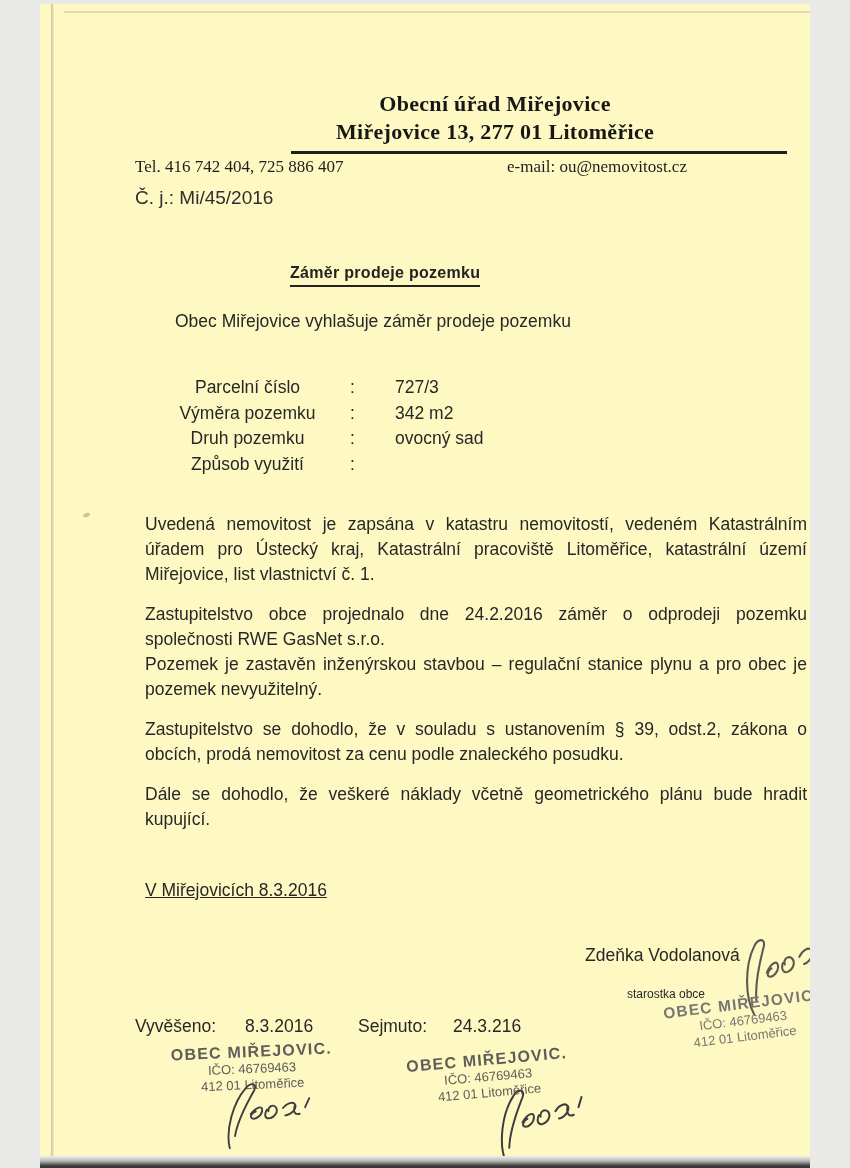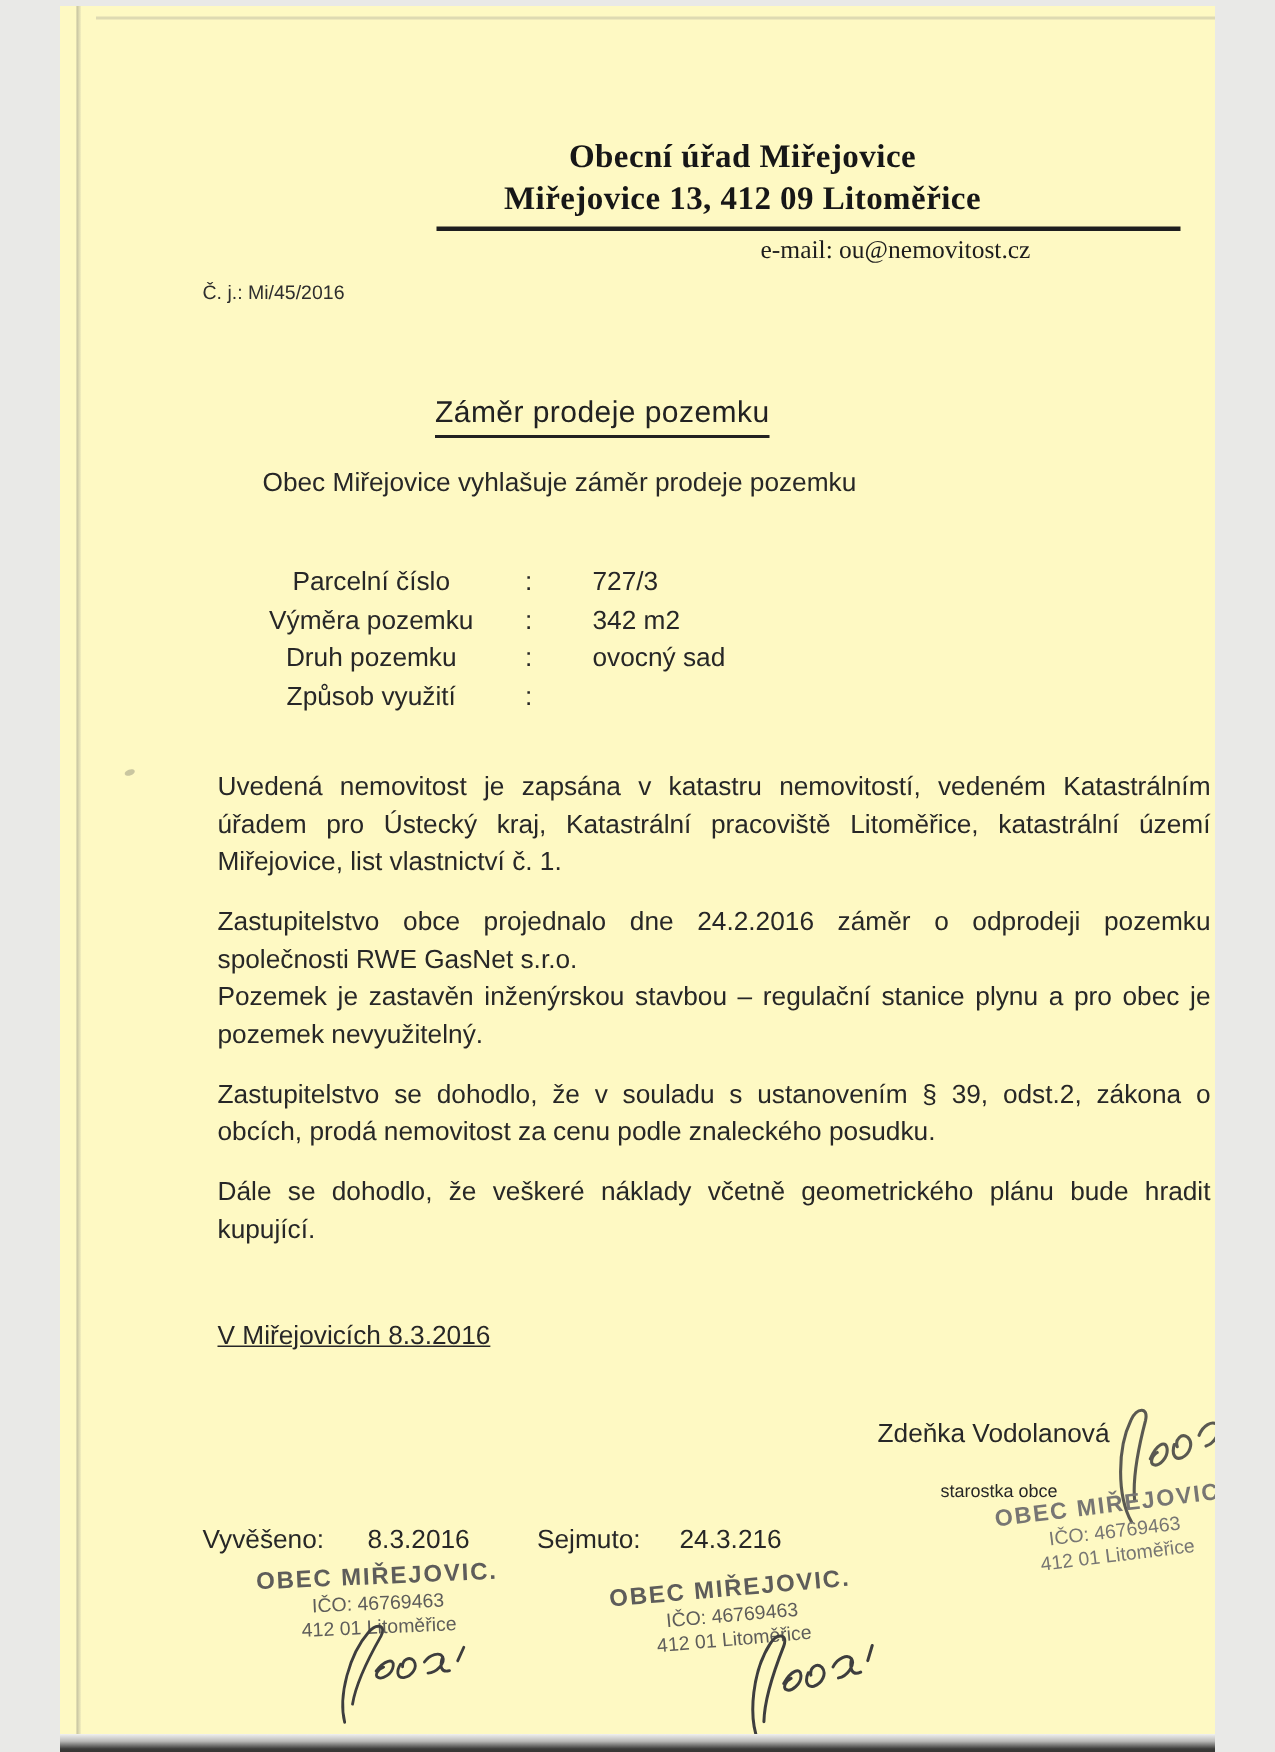--- a/index.html
+++ b/index.html
@@ -29,24 +29,24 @@
 
   
   .letterhead{left:160px;top:86px;width:590px;text-align:center;
     font-family:"Liberation Serif", serif;font-weight:bold;color:#171717;}
   .office{font-size:22px;line-height:28px;letter-spacing:.3px;}
   .address{font-size:22px;line-height:28px;letter-spacing:.3px;}
   .head-rule{left:251px;top:147px;width:496px;height:3px;background:#1e1e1e;}
   .contact{font-family:"Liberation Serif", serif;font-size:17px;color:#1d1d1d;top:153px;}
   .phone{left:95px;}
   .email{left:467px;}
-  .refno{left:95px;top:183px;font-size:13px;color:#2e2e2e;text-align:right;}
+  .refno{left:95px;top:183px;font-size:19px;color:#2e2e2e;text-align:right;}
 
   
-  .title{left:250px;top:260px;font-size:20px;font-weight:normal;color:#222;}
+  .title{left:250px;top:260px;font-size:16px;font-weight:bold;color:#222;}
   .title span{display:inline-block;border-bottom:2.5px solid #222;padding-bottom:3px;letter-spacing:.3px;}
 
   .intro{left:135px;top:307px;font-size:17.5px;}
 
   
   .parcel{left:105px;top:371px;width:480px;font-size:17.5px;line-height:25.5px;}
   .prow{display:flex;}
   .plab{width:205px;text-align:center;}
   .psep{width:45px;}
   .pval{flex:1;}
@@ -92,23 +92,24 @@
 
 <div class="page">
 
   <div class="abs edge-left"></div>
   <div class="abs edge-top"></div>
   <div class="abs speck-a"></div>
   <div class="abs speck-b"></div>
 
   <div class="abs letterhead">
     <div class="office">Obecní úřad Miřejovice</div>
-    <div class="address">Miřejovice 13, 412 09 Litoměřice</div>
+    <div class="address">Miřejovice 13, 277 01 Litoměřice</div>
   </div>
   <div class="abs head-rule"></div>
+  <div class="abs contact phone">Tel. 416 742 404, 725 886 407</div>
   <div class="abs contact email">e-mail: ou@nemovitost.cz</div>
   <div class="abs refno">Č. j.: Mi/45/2016</div>
 
   <div class="abs title">
     <span>Záměr prodeje pozemku</span>
   </div>
 
   <div class="abs intro">Obec Miřejovice vyhlašuje záměr prodeje pozemku</div>
 
   <div class="abs parcel">

